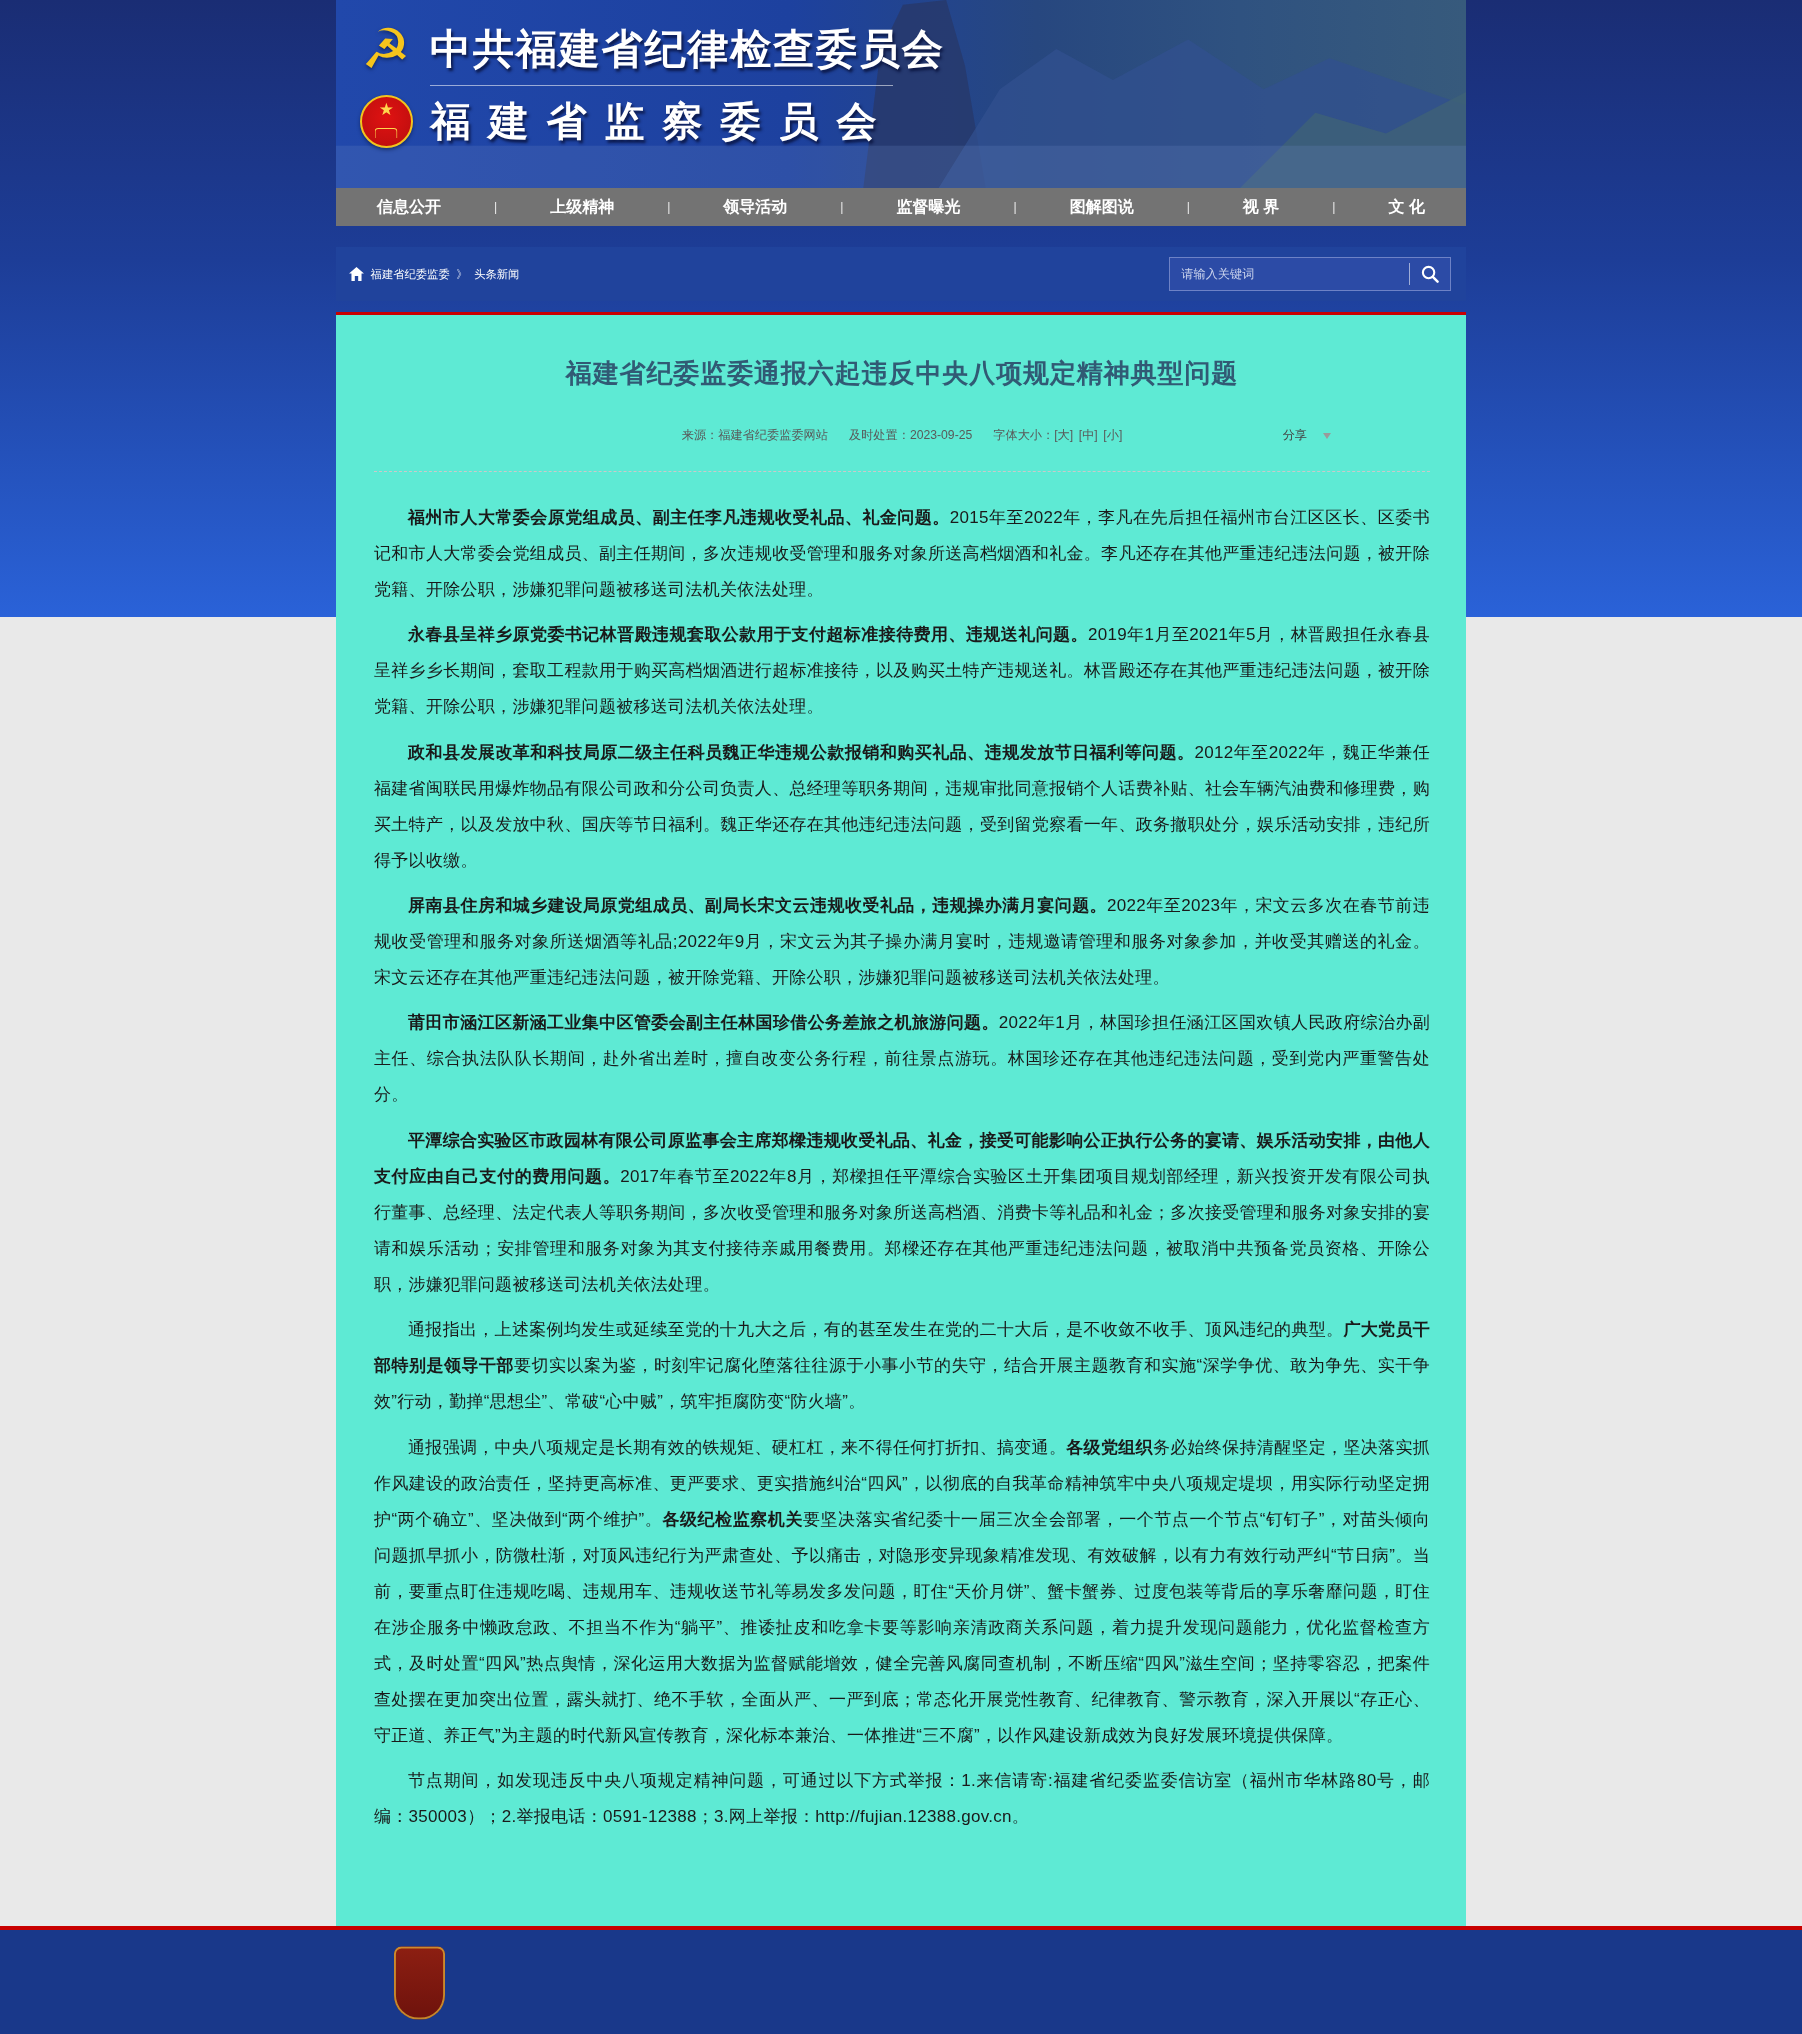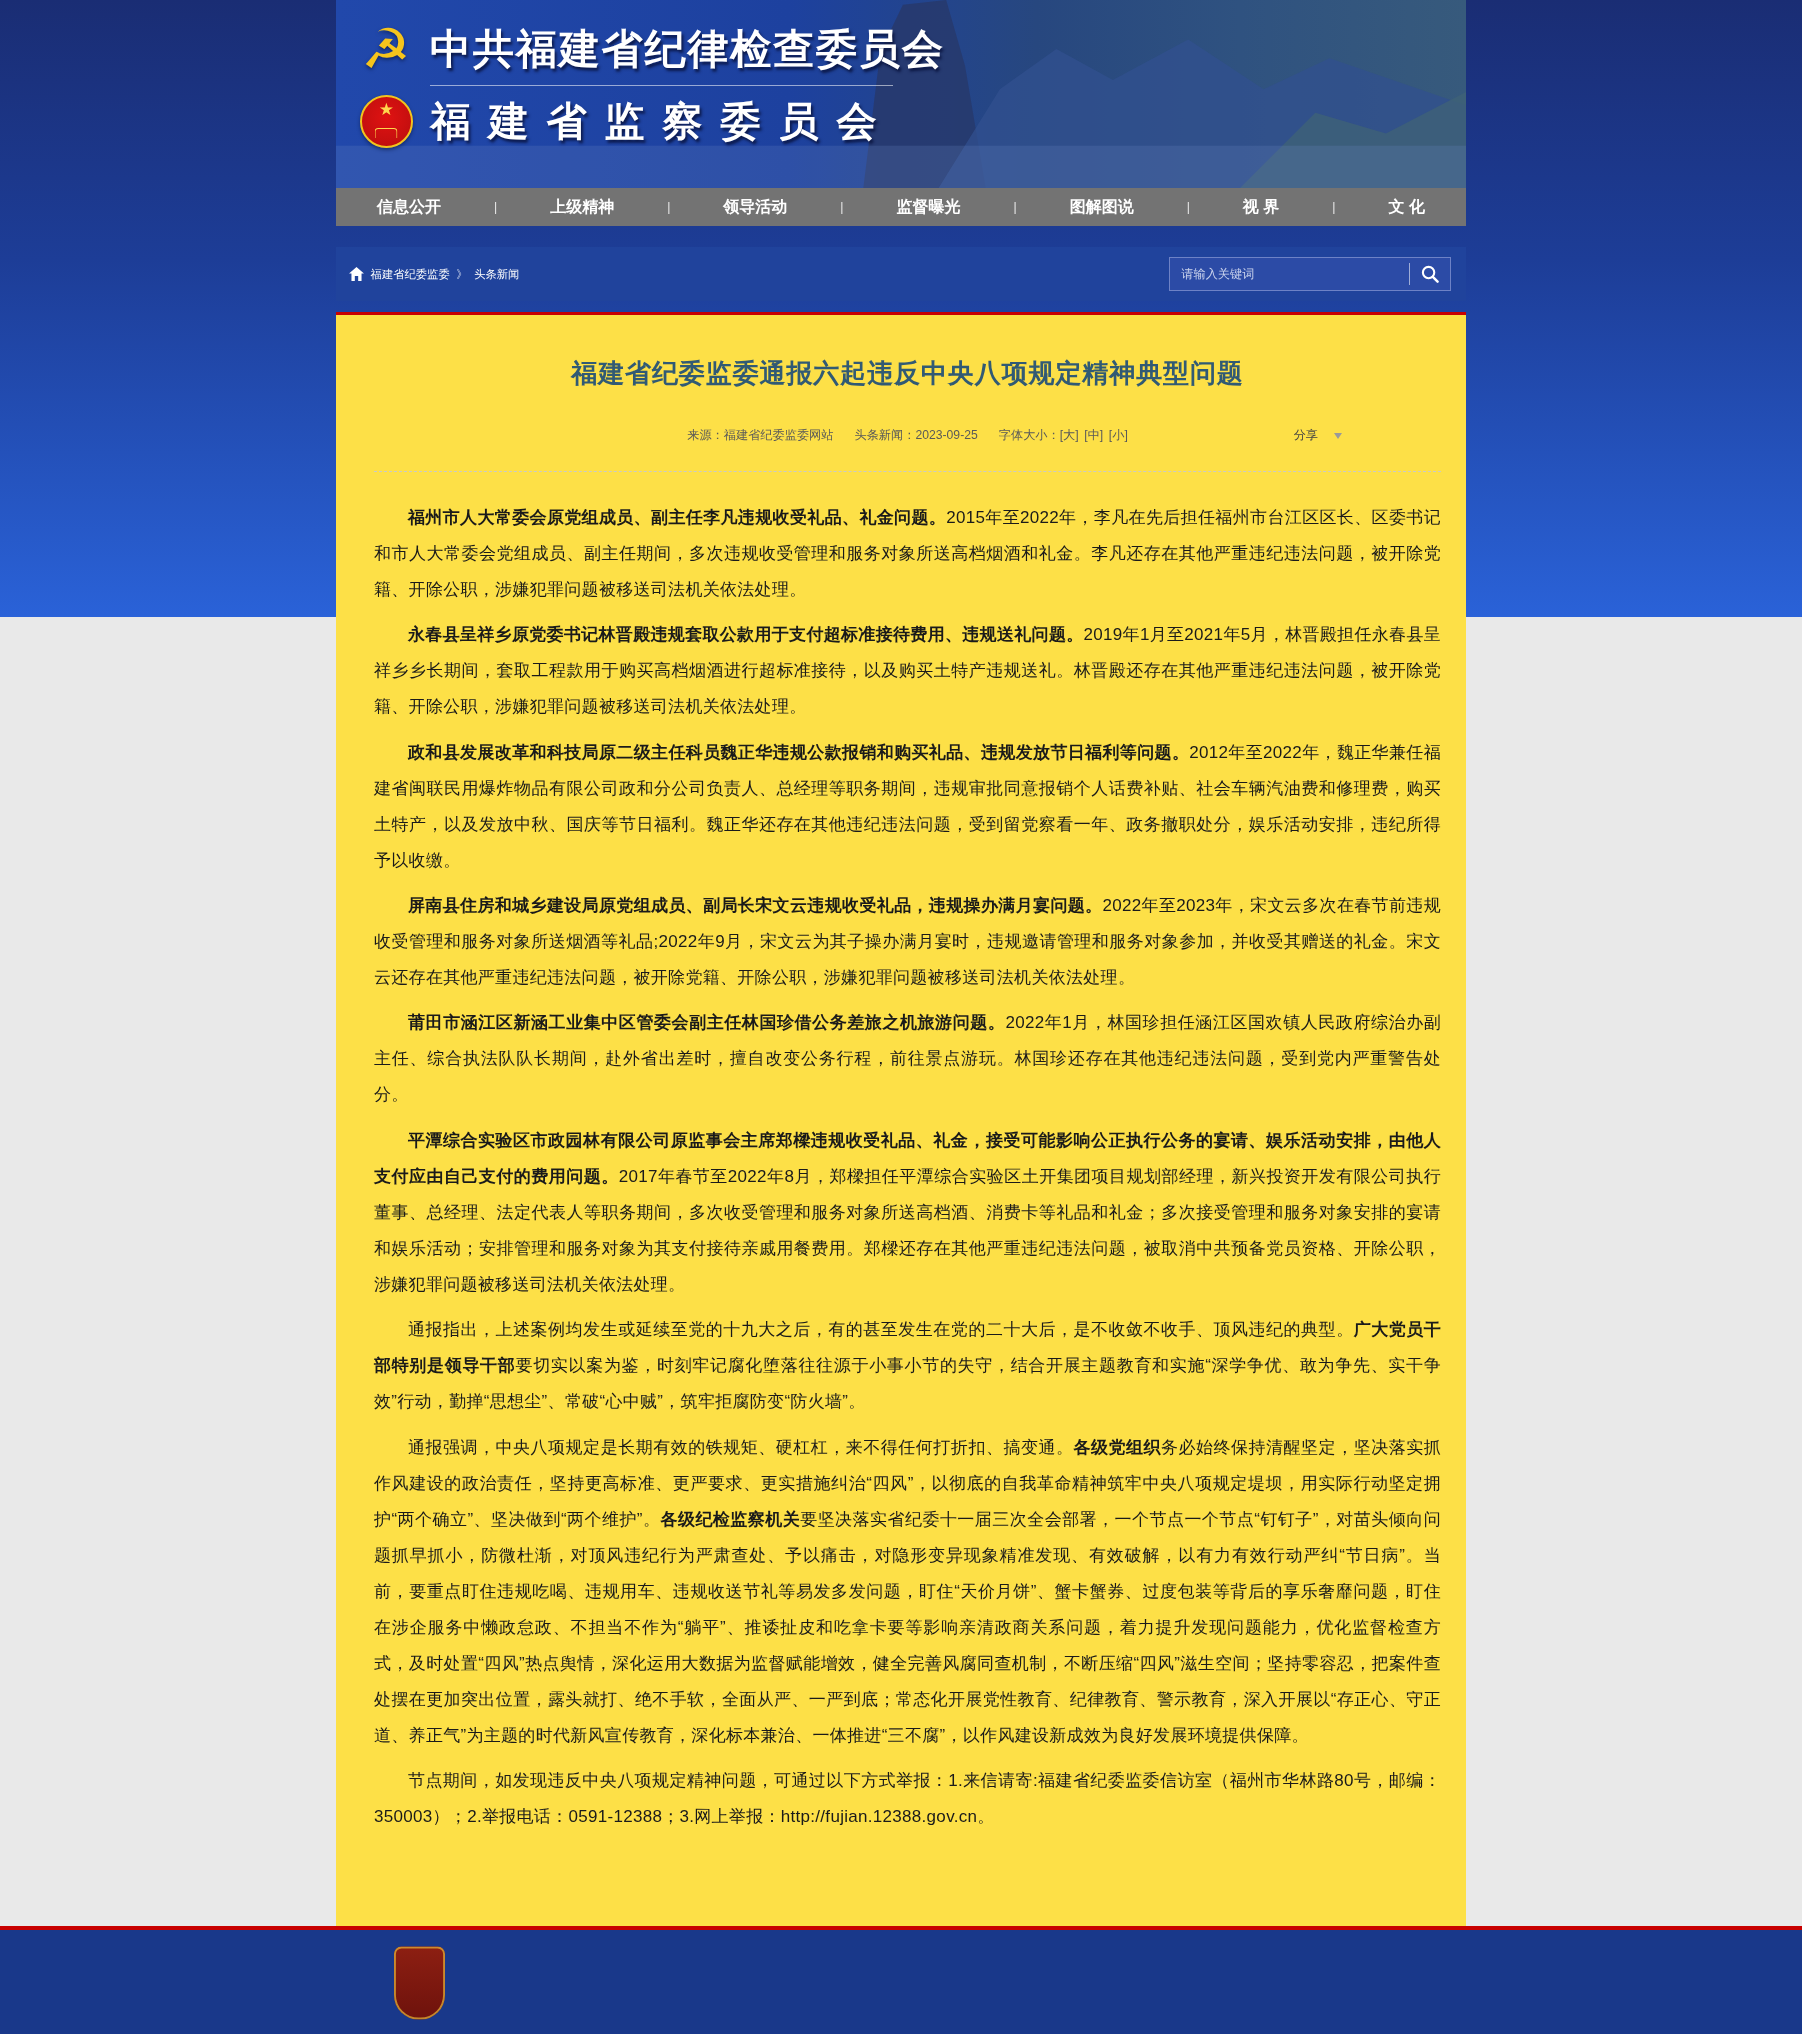--- a/index.html
+++ b/index.html
@@ -55,22 +55,22 @@
   .home-icon { display:flex; }
   .search-box { display:flex; align-items:center; width:282px; height:34px;
     background:#2c4ba6; border:0.9px solid #6d82c6;justify-content:space-between; }
   .search-input { flex:1; min-width:0; background:transparent; border:none; outline:none;
     color:#fff; font-size:12.2px; padding:0 11.3px; font-family:"Liberation Sans",sans-serif; }
   .search-input::placeholder { color:#c9d2ec; }
   .search-divider { width:0.9px; height:22.6px; background:rgba(255,255,255,.55); }
   .search-btn { width:40px; height:100%; display:flex; align-items:center; justify-content:center; cursor:pointer; }
 
   
-  .article-panel { margin-top:11.3px; background:#fde047; border-top:3.8px solid #c80000;
-    padding:40px 25px 56px 38px; flex:1; }
+  .article-panel { margin-top:11.3px; background:#5eead4; border-top:3.8px solid #c80000;
+    padding:40px 36px 56px 38px; flex:1; }
   .article-title { margin:0; text-align:center; font-size:26px; line-height:36px;
     color:#315a74; font-weight:bold; letter-spacing:0.9px; }
   .meta-row { position:relative; margin-top:36px; height:19px; }
   .meta-center { text-align:center; font-size:12.2px; color:#595959; }
   .meta-center .gap { display:inline-block; width:21px; }
   .meta-center .sgap { display:inline-block; width:5.6px; }
   .size-opt { cursor:pointer; color:#595959; }
   .share-box { position:absolute; right:99px; top:0; font-size:12.2px; color:#444;
     cursor:pointer; display:flex; align-items:center; gap:16px; }
   .share-caret { width:0; height:0; border-left:4.7px solid transparent;
@@ -154,21 +154,21 @@
           </svg>
         </span>
       </div>
     </div>
 
     <main class="article-panel">
       <h1 class="article-title">福建省纪委监委通报六起违反中央八项规定精神典型问题</h1>
 
       <div class="meta-row">
         <div class="meta-center">
-          <span>来源：</span><span>福建省纪委监委网站</span><span class="gap"></span><span>头条新闻：</span><span>2023-09-25</span><span class="gap"></span><span>字体大小：</span><span id="size-options"><span class="size-opt">[大]</span><span class="sgap"></span><span class="size-opt">[中]</span><span class="sgap"></span><span class="size-opt">[小]</span></span>
+          <span>来源：</span><span>福建省纪委监委网站</span><span class="gap"></span><span>及时处置：</span><span>2023-09-25</span><span class="gap"></span><span>字体大小：</span><span id="size-options"><span class="size-opt">[大]</span><span class="sgap"></span><span class="size-opt">[中]</span><span class="sgap"></span><span class="size-opt">[小]</span></span>
         </div>
         <div class="share-box">
           <span>分享</span>
           <span class="share-caret"></span>
         </div>
       </div>
 
       <hr class="dashed-divider">
 
       <div class="article-body" id="article-body">

